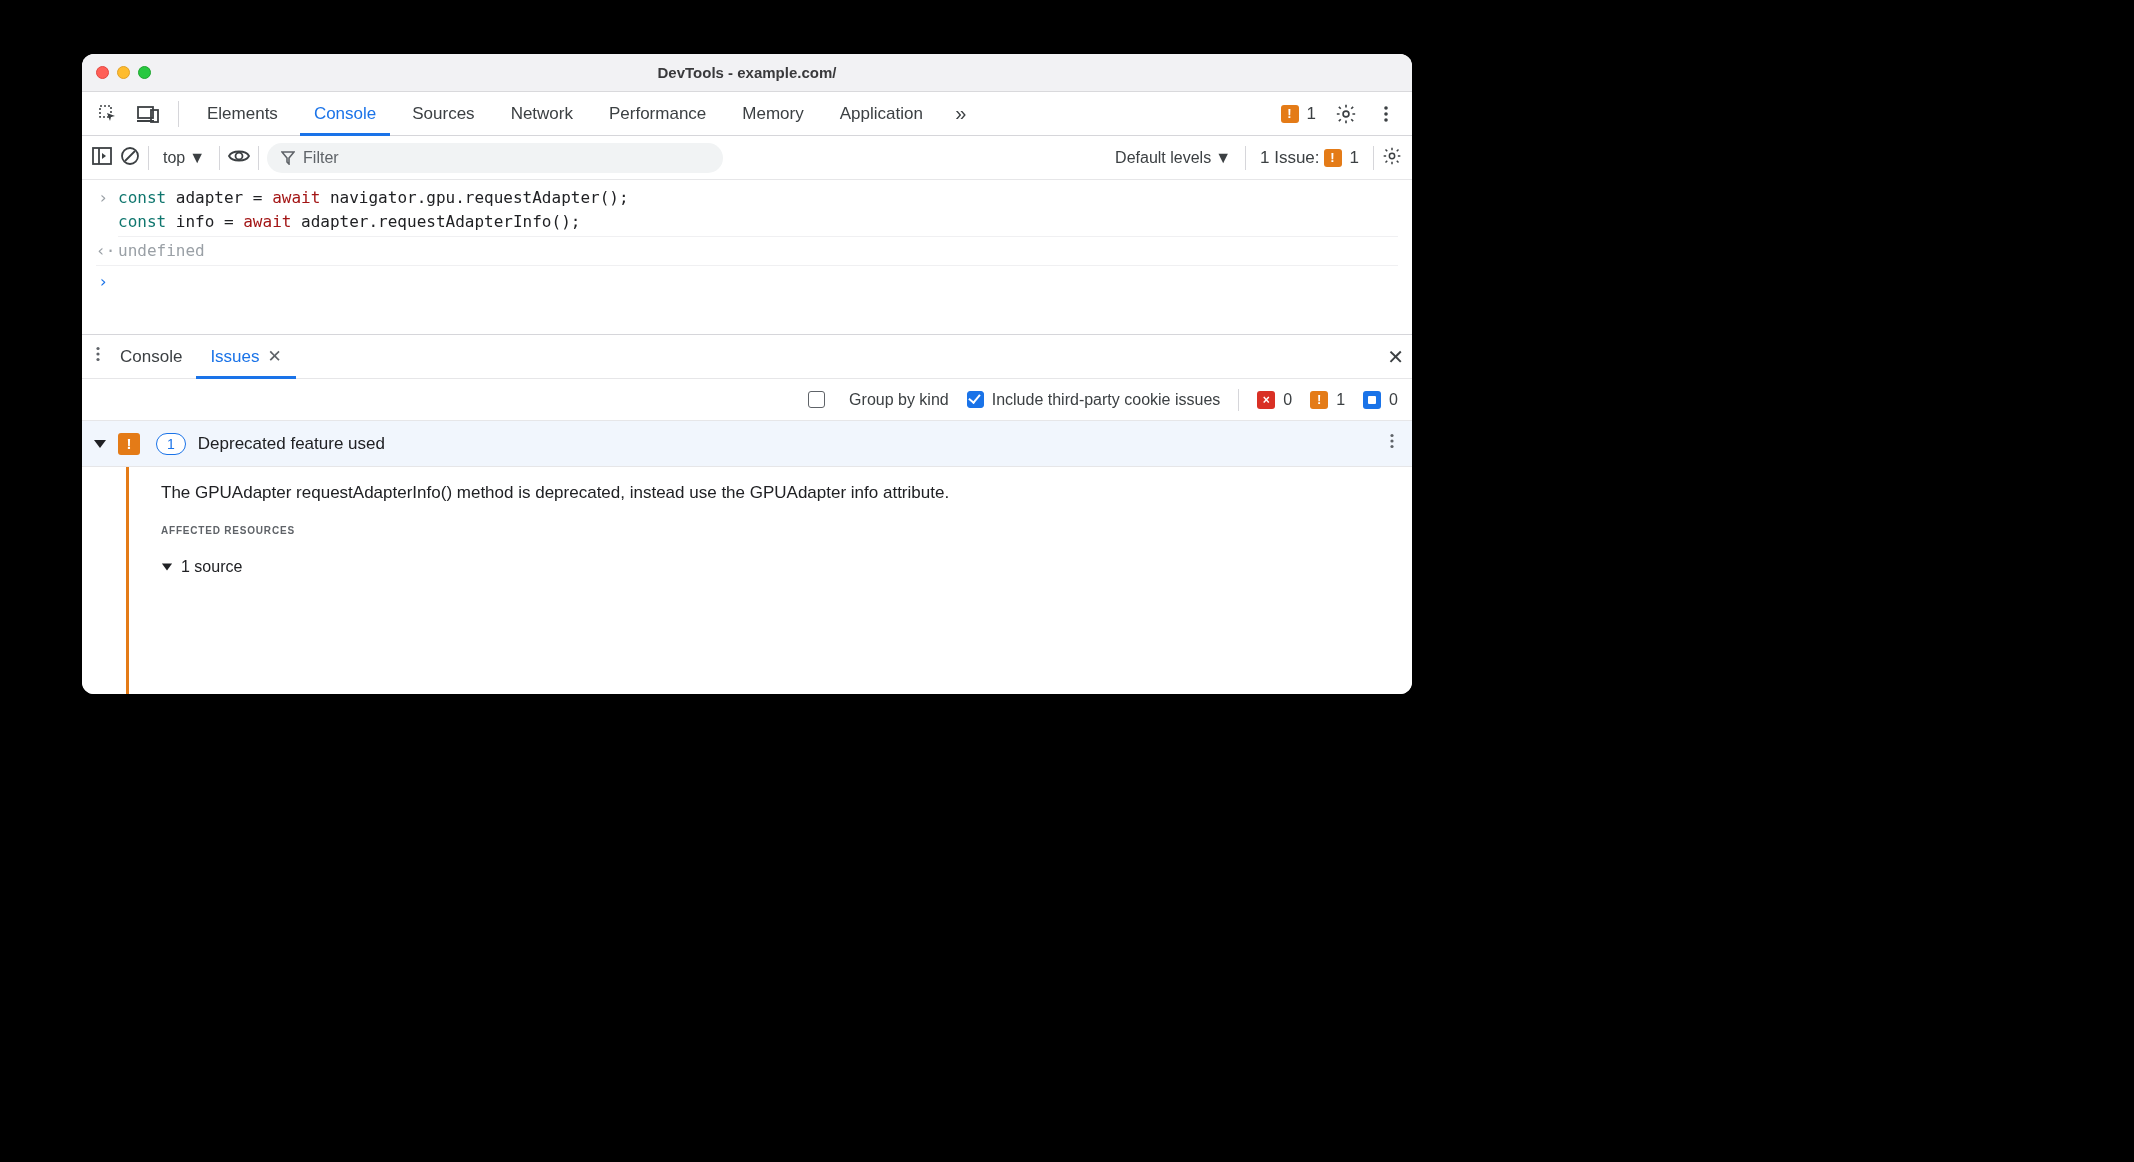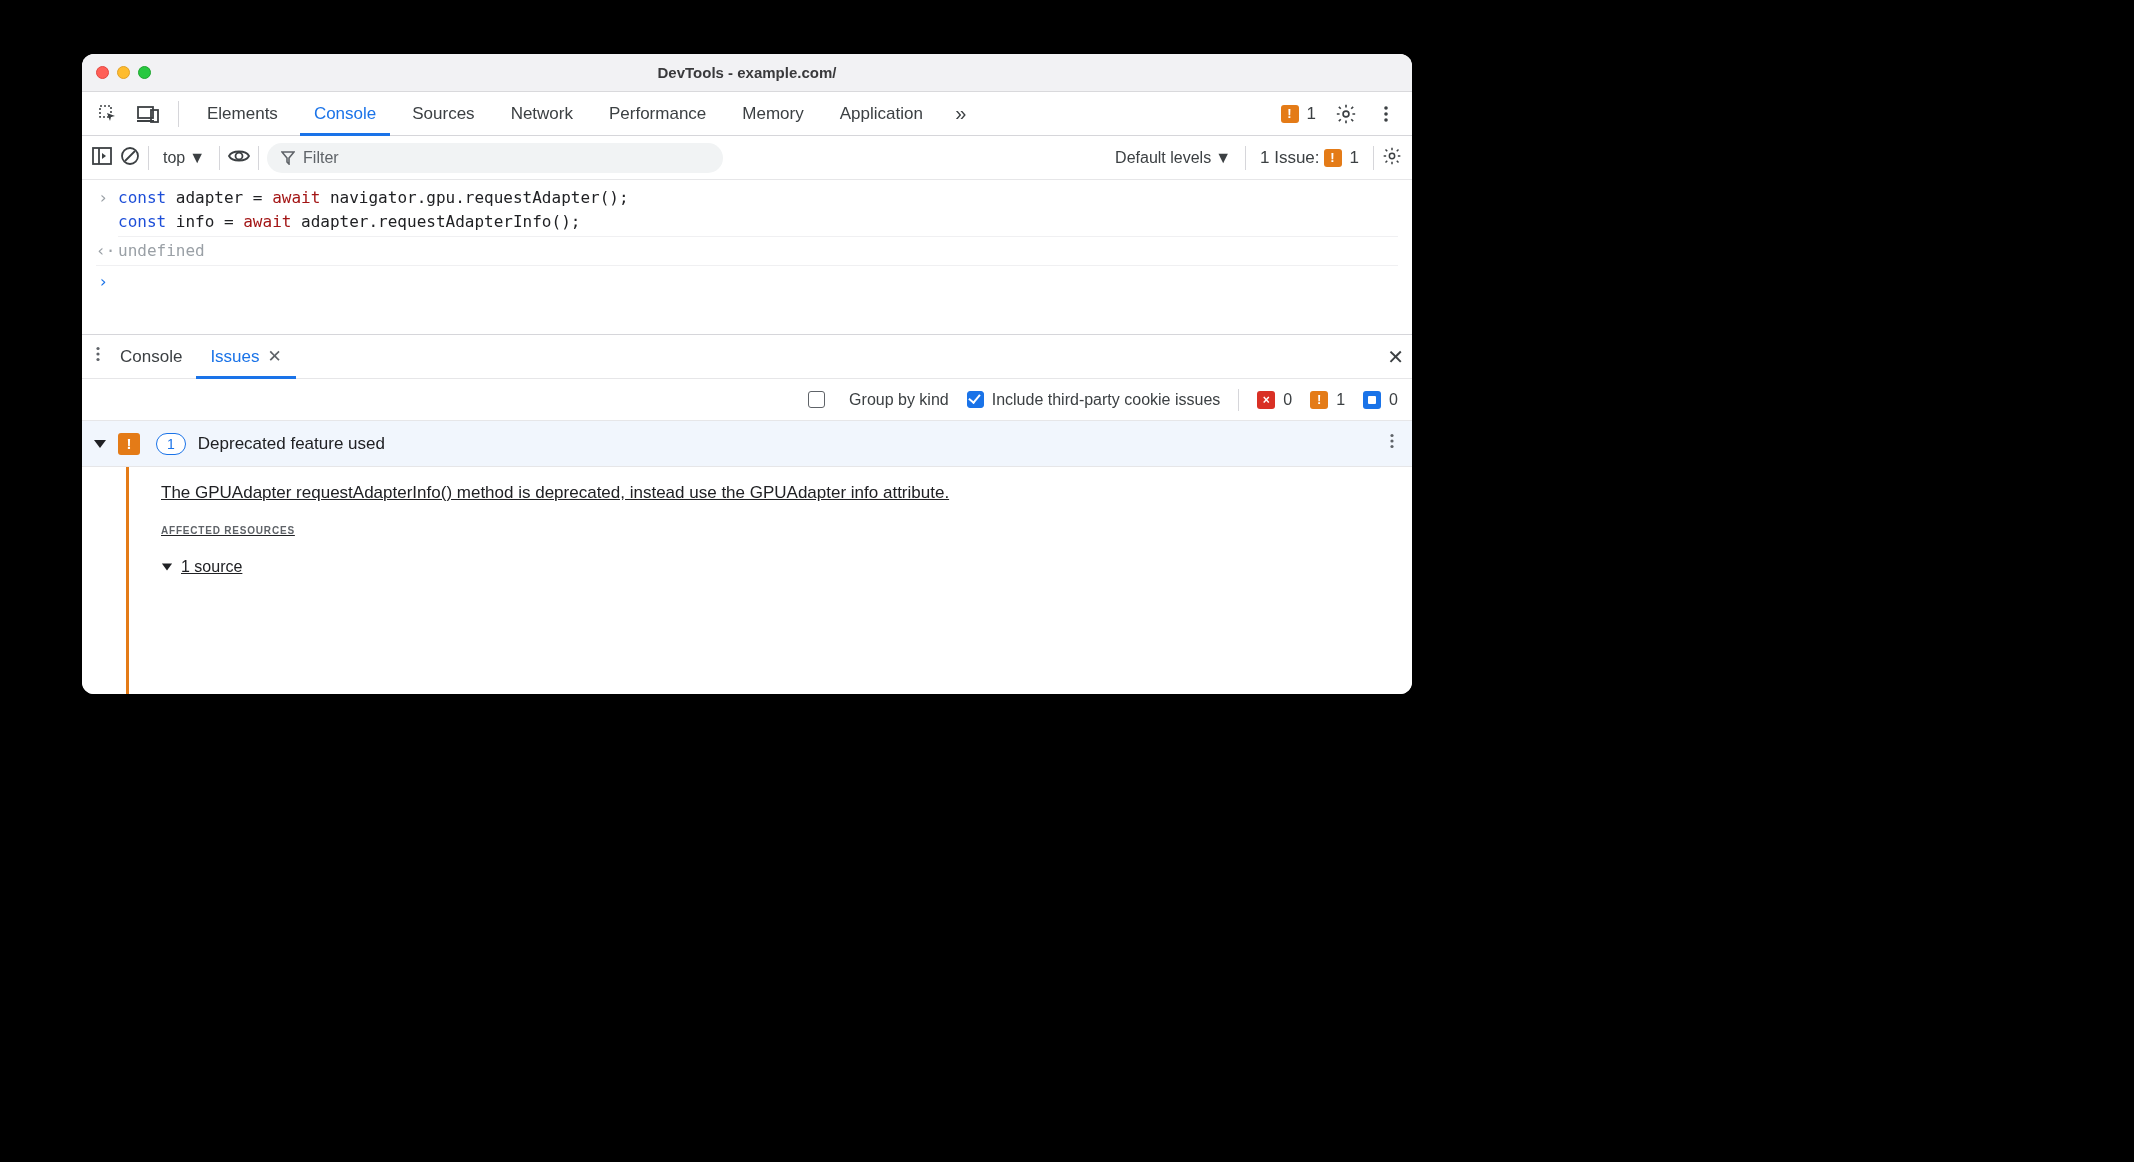--- a/index.html
+++ b/index.html
@@ -132,21 +132,21 @@
     font-family: ui-monospace, Menlo, Consolas, monospace;
     font-size:16px;
     padding: 6px 14px 0 14px;
     line-height:1.5;
     flex:0 0 auto;
   }
   .console-row { display:flex; align-items:flex-start; gap:8px; }
   .prompt { color:#9aa0a6; width:14px; text-align:center; }
   .prompt.blue { color:#1a73e8; }
   .code-area { white-space:pre; color:#202124; border-bottom:1px solid #f0f0f2; padding-bottom:2px; flex:1;}
-  .kw-blue { color:#1d4ed8; }
+  .kw-blue { color:#0f766e; }
   .kw-red { color:#a31515; }
   .dim { color:#9aa0a6; }
   .divspace { height: 40px; }
   
   .drawer {
     border-top:1px solid #d6d6da;
     background:#fff;
     flex:1;
     display:flex; flex-direction:column;
   }
@@ -207,21 +207,20 @@
   .issue-body {
     display:flex;
     border-left:3px solid #e47b17;
     margin-left:44px;
     padding:16px 20px 20px 32px;
     flex-direction:column;
     gap:22px;
     font-size:17px;
     color:#202124;
     flex:1;
-    text-decoration:underline;
   }
   .section-title {
     font-size:10px;
     letter-spacing:0.8px;
     color:#5f6368;
     font-weight:600;
   }
   .source-line {
     display:flex; align-items:center; gap:8px;
     font-size:16px;

